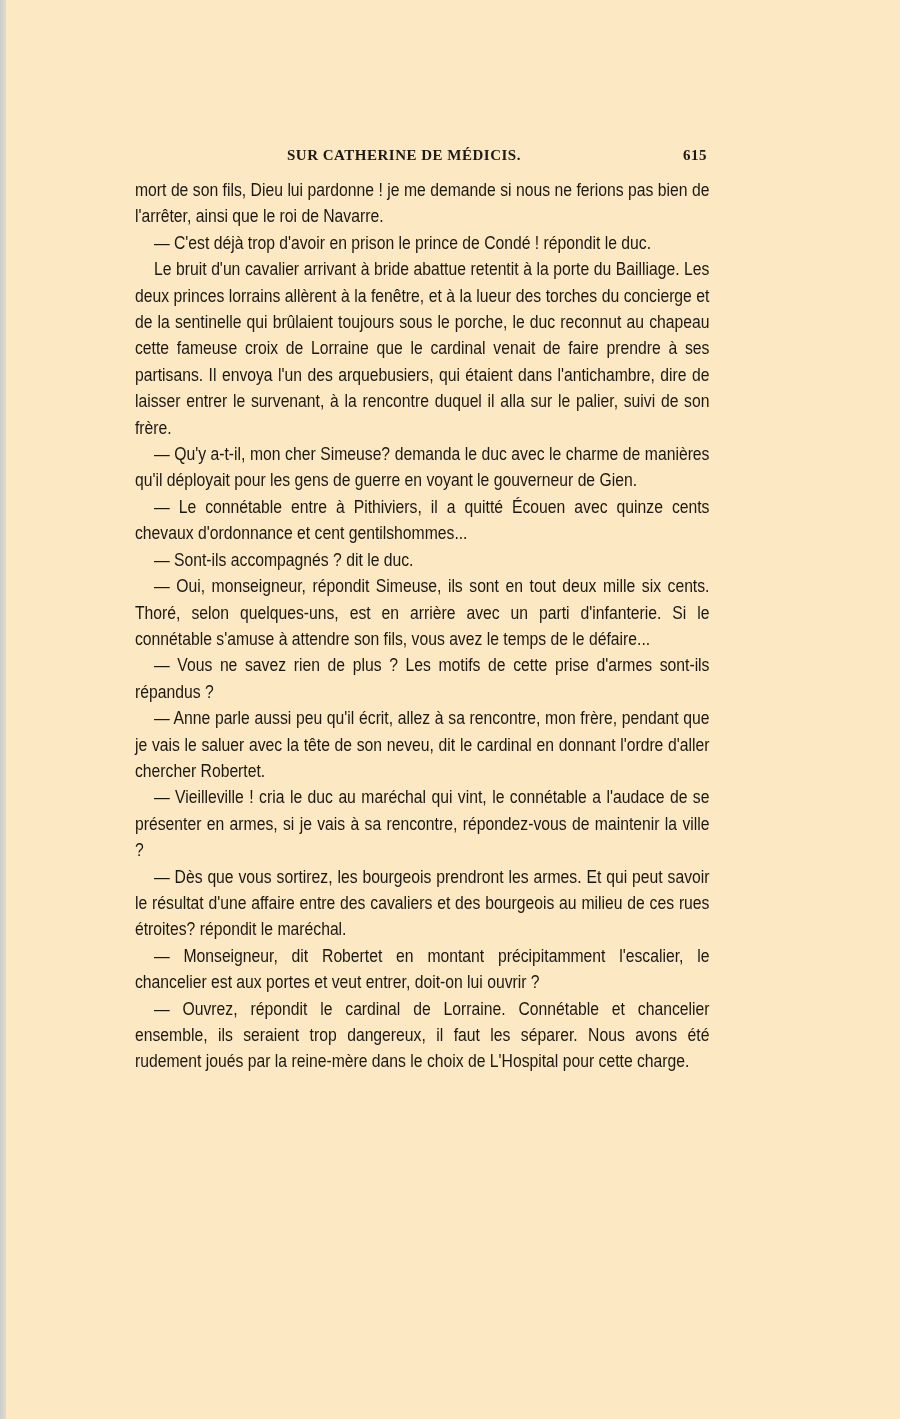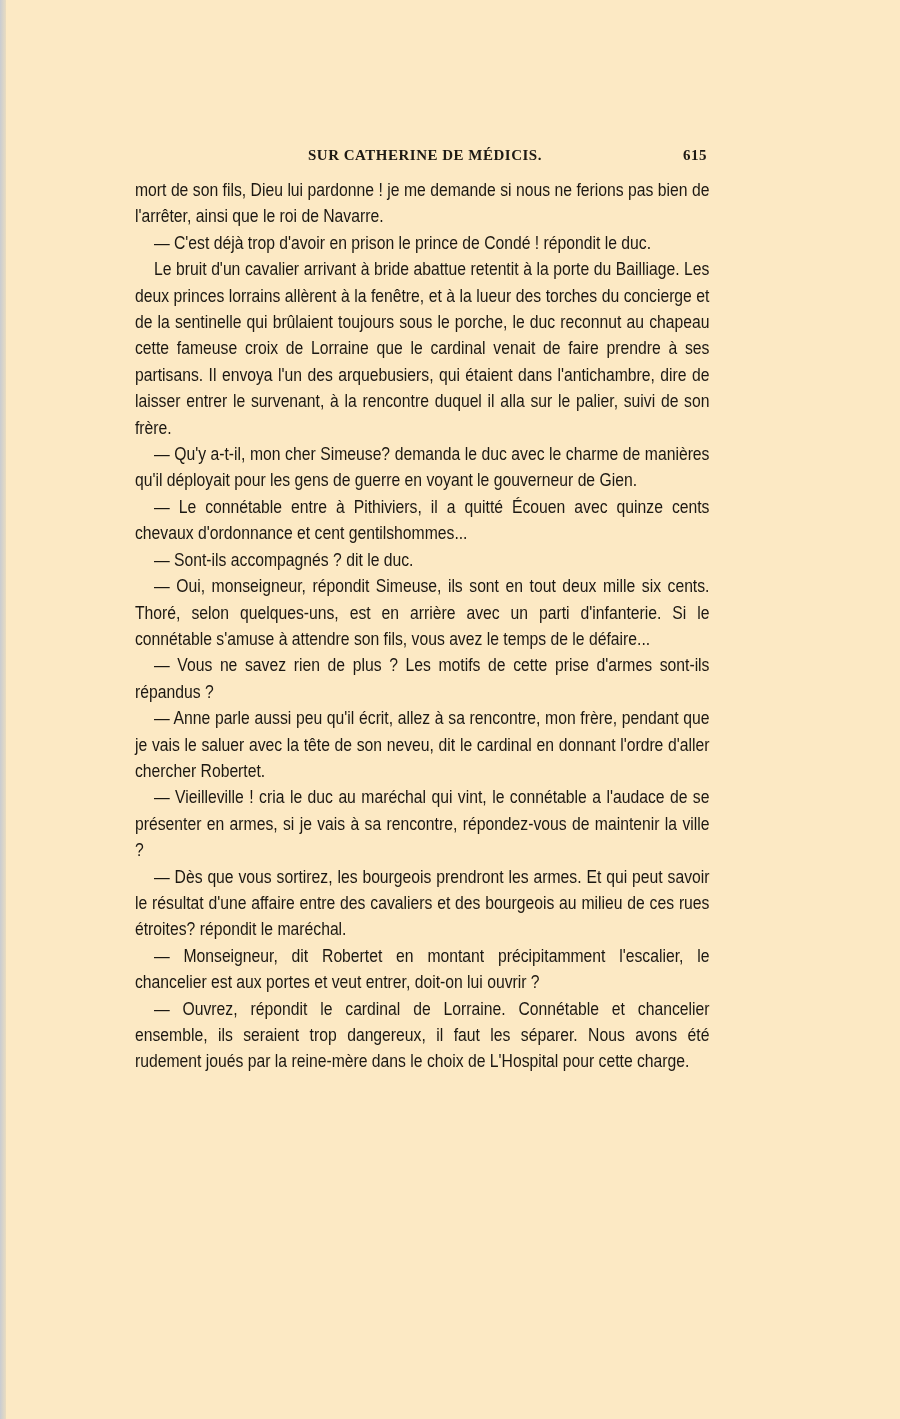--- a/index.html
+++ b/index.html
@@ -15,21 +15,21 @@
   .page {
     position: absolute; left: 0; top: 0; width: 900px; height: 1419px;
     background: #fce9c4;
   }
   .header {
     position: absolute; left: 135px; top: 147px; width: 572px; height: 20px;
     font-family: "Liberation Serif", serif; font-weight: bold;
     font-size: 15px; color: #1e1a14; letter-spacing: 0.5px;
   }
   .header .running {
-    position: absolute; left: 152px; top: 0; margin-left: 21px;
+    position: absolute; left: 152px; top: 0;
   }
   .header .pageno {
     position: absolute; right: 0; top: 0;
   }
   .body {
     position: absolute; left: 135px; top: 177px; width: 575px;
     font-family: "Liberation Sans Narrow", "Liberation Sans", sans-serif;
     font-size: 18.3px; line-height: 26.4px; color: #1c1812;
     text-align: justify;
     transform: scaleX(0.86); transform-origin: left top;

